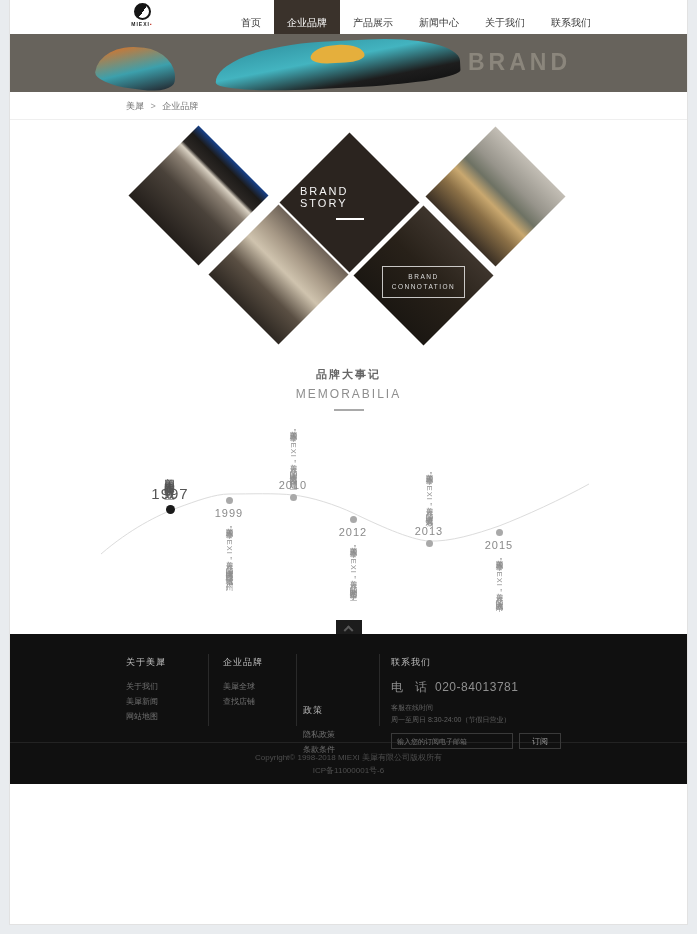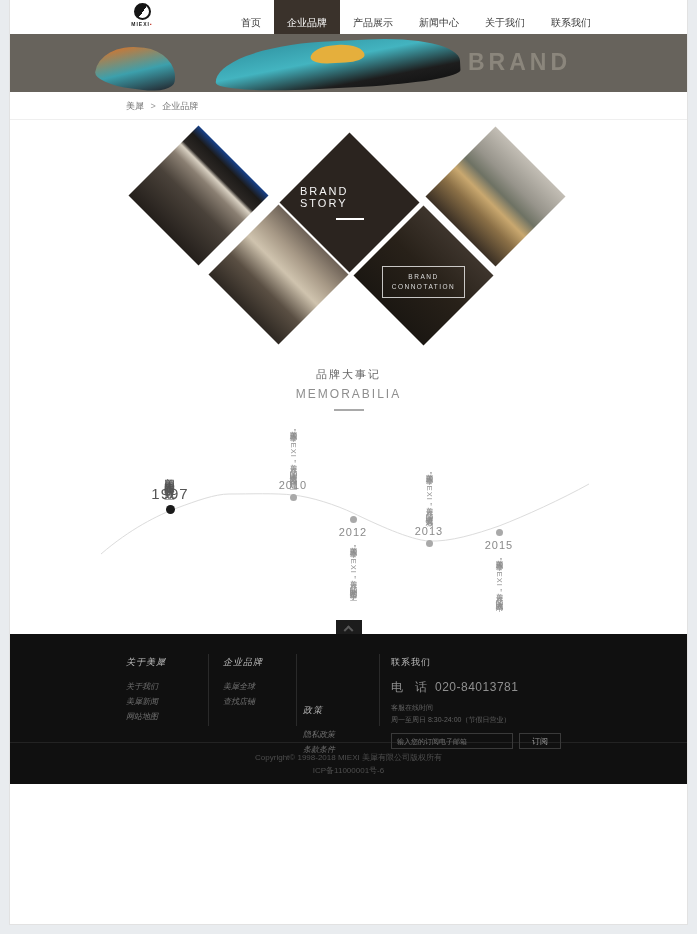--- a/index.html
+++ b/index.html
@@ -102,21 +102,21 @@
   .story-title { color:#f5f5f5; font-size:11px; letter-spacing:2px; }
   .story-underline { width:28px; height:2px; background:#fff; margin-top:9px; }
   .conn-box {
     border:1px solid rgba(255,255,255,.75); padding:5px 9px; text-align:center;
     margin-top:12px;
   }
   .conn-box div { color:#ddd; font-size:6.5px; letter-spacing:1.5px; line-height:10px; }
 
   
   .memo-head { padding-top:10px; text-align:center; }
-  .memo-cn { font-size:11px; color:#666; letter-spacing:2px; }
+  .memo-cn { font-size:11px; color:#666; letter-spacing:2px;font-weight:bold; }
   .memo-en { font-size:12px; color:#8e8e8e; letter-spacing:2px; margin-top:5px; }
   .memo-underline { width:30px; height:2px; background:#a9a9a9; margin:8px auto 0; }
 
   .timeline { position:relative; height:213px; }
   .tl-curve { position:absolute; inset:0; }
   .event { position:absolute; width:84px; display:flex; flex-direction:column; align-items:center; }
   .ev-dot { width:7px; height:7px; border-radius:50%; background:#a9a9a9; flex:none; }
   .ev-year { font-size:11px; color:#8a8a8a; letter-spacing:1px; margin:3px 0; }
   .ev-text {
     writing-mode:vertical-rl; font-size:7.5px; line-height:10px; letter-spacing:1px;
@@ -135,21 +135,21 @@
   
   .footer-wrap { position:relative; margin-top:10px; }
   .back-top {
     position:absolute; left:50%; top:0; transform:translate(-50%,-100%);
     width:26px; height:14px; background:#1c1c1c; cursor:pointer;
     display:flex; align-items:center; justify-content:center;
   }
   .chev { width:7px; height:7px; border-top:2px solid #5a5a5a; border-left:2px solid #5a5a5a;
     transform:rotate(45deg) translate(2px,2px); }
   .footer { position:relative; height:108px; background:#101010; }
-  .f-col { position:absolute; top:22px;font-style:italic; }
+  .f-col { position:absolute; top:22px; }
   .f-col-1 { left:116px; }
   .f-col-2 { left:213px; }
   .f-col-3 { left:293px;margin-top:48px; }
   .f-sep { position:absolute; top:20px; width:1px; height:72px; background:#2a2a2a; }
   .f-sep-1 { left:198px; } .f-sep-2 { left:286px; } .f-sep-3 { left:369px; }
   .f-title { font-size:9px; color:#bdbdbd; letter-spacing:1px; margin-bottom:10px; }
   .f-link { display:block; font-size:8px; color:#707070; text-decoration:none;
     line-height:15px; cursor:pointer; }
   .f-contact { position:absolute; left:381px; top:22px; width:188px; }
   .f-phone { font-size:12px; color:#8f8f8f; margin-top:2px; }
@@ -239,20 +239,25 @@
     <svg class="tl-curve" width="679" height="213" viewBox="0 0 679 213">
       <path d="M 91 143 C 120 118 148 104 167 97 C 186 90 205 83 219 83 C 240 83 266 82 283 84 C 302 86 326 94 343 102 C 366 113 400 129 419 130 C 440 131 466 123 489 115 C 515 105 552 88 579 73" fill="none" stroke="#dcdcdc" stroke-width="1"></path>
     </svg>
 
     <div class="event major e1997">
       <div class="ev-text">美国犀牛国际有限公司成立</div>
       <div class="ev-year">1997</div>
       <div class="ev-dot"></div>
     </div>
 
+    <div class="event e1999">
+      <div class="ev-dot"></div>
+      <div class="ev-year">1999</div>
+      <div class="ev-text">美国犀牛“MIEXI美犀”品牌进入中国地区一线城市“广州”</div>
+    </div>
 
     <div class="event e2010">
       <div class="ev-text">美国犀牛“MIEXI美犀”品牌中国大陆分公司广州成立</div>
       <div class="ev-year">2010</div>
       <div class="ev-dot"></div>
     </div>
 
     <div class="event e2012">
       <div class="ev-dot"></div>
       <div class="ev-year">2012</div>

